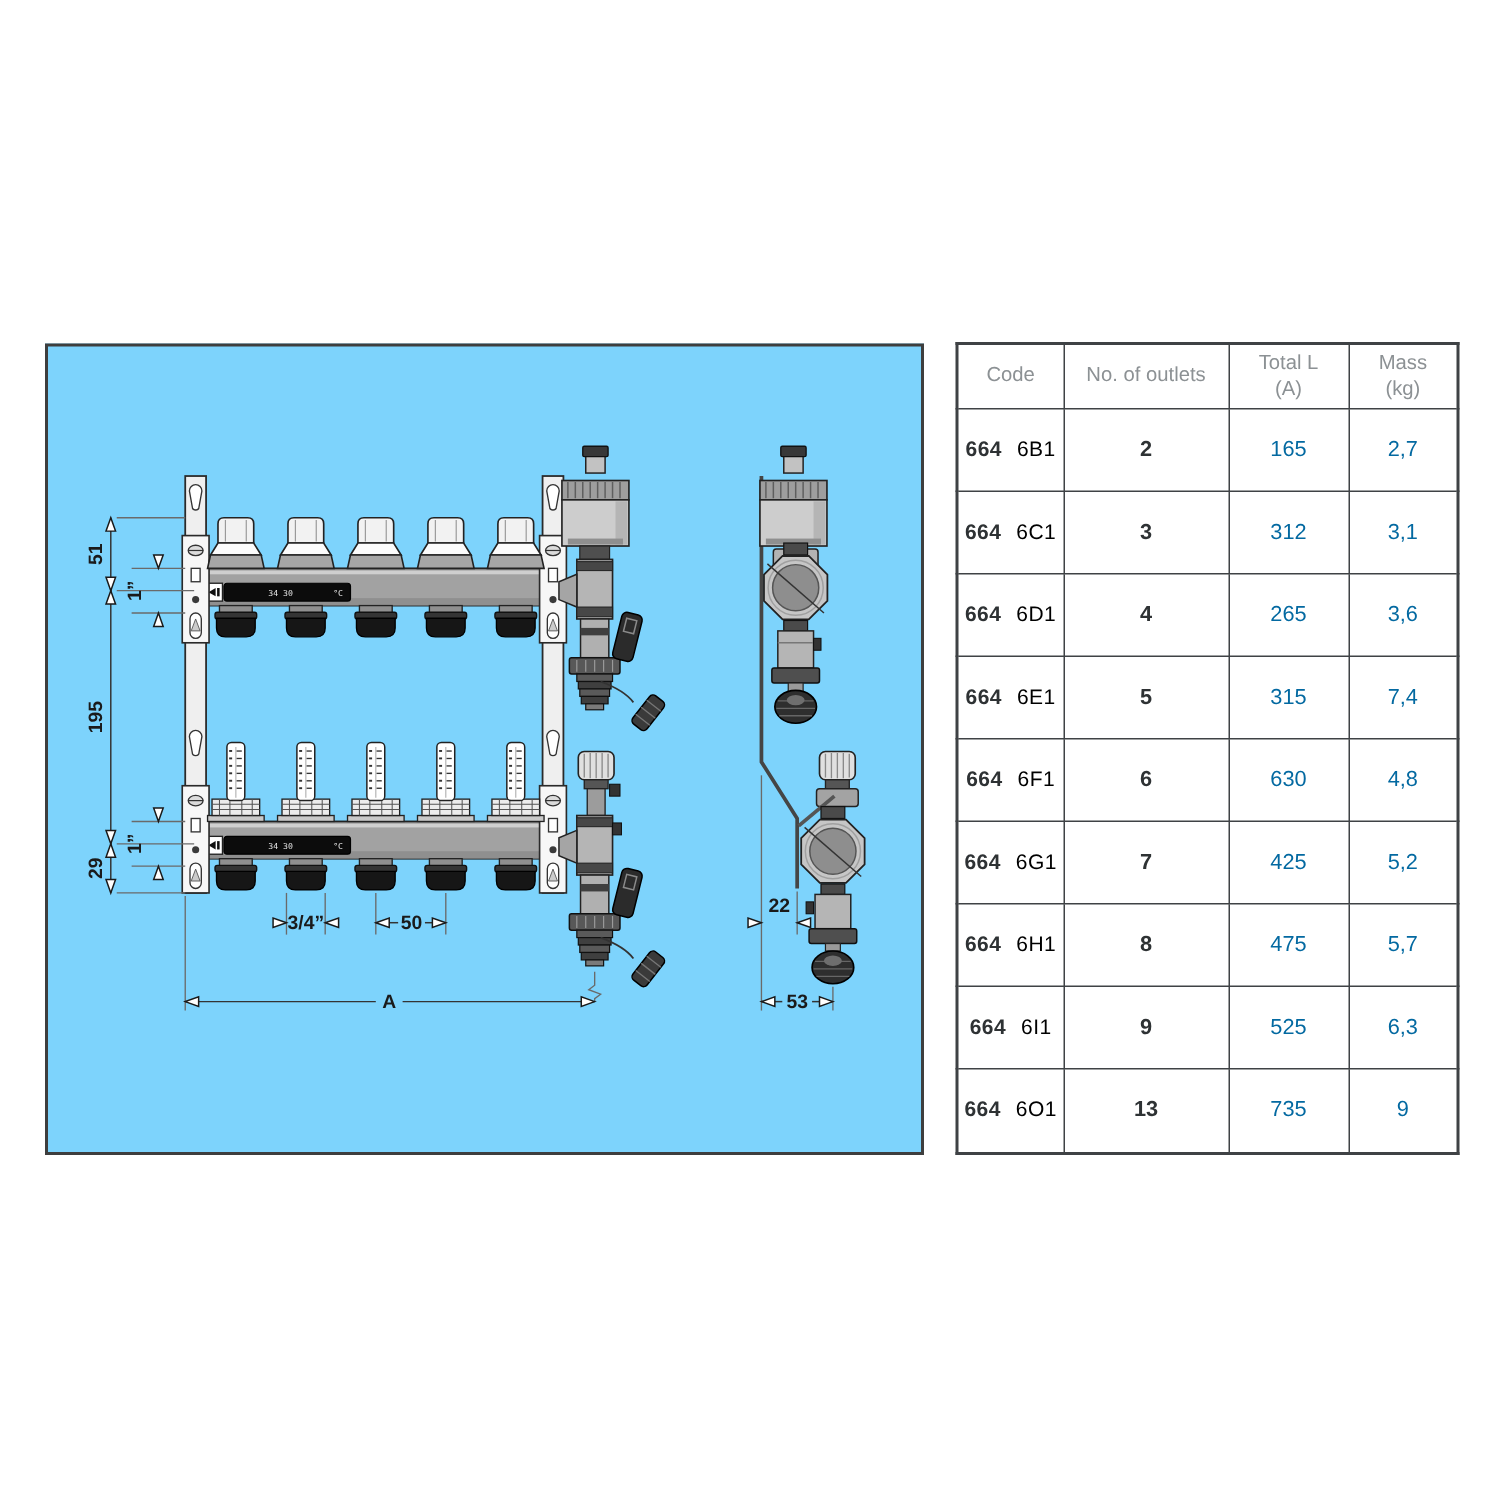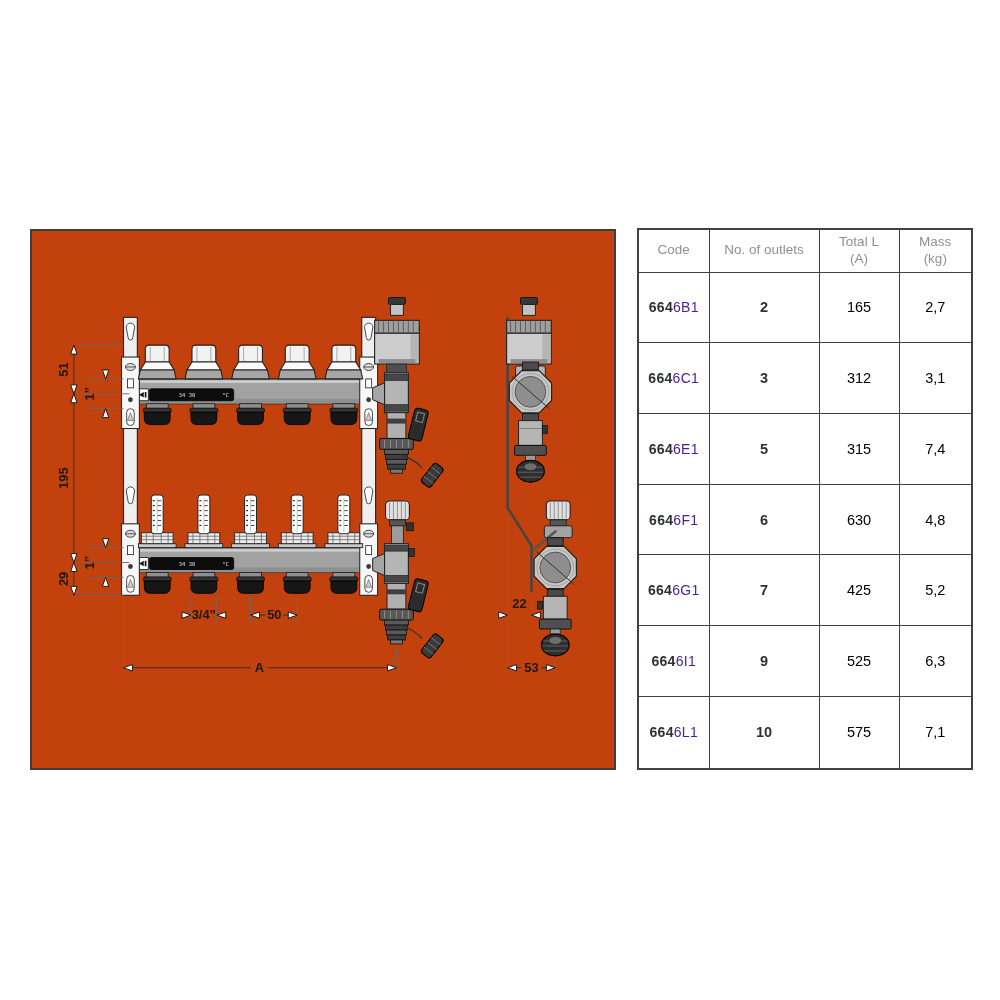--- a/index.html
+++ b/index.html
@@ -1,39 +1,39 @@
 <!DOCTYPE html>
 <html><head>
 <meta charset="utf-8">
 <style>
   html,body{margin:0;padding:0;background:#ffffff;}
   body{width:1000px;height:1000px;position:relative;font-family:"Liberation Sans",sans-serif;}
 
   .draw-box{
     position:absolute;left:30px;top:229px;width:582px;height:537px;
-    border:2px solid #3e3e3e;background:#c2410c;box-sizing:content-box;
+    border:2px solid #3e3e3e;background:#7dd3fc;box-sizing:content-box;
   }
 
   .table-wrap{
     position:absolute;left:637px;top:228px;width:334px;height:542px;border-radius:26px;
   }
   table.spec{
     width:100%;height:100%;border-collapse:collapse;table-layout:fixed;
     border:2px solid #3f4245;
   }
   table.spec th, table.spec td{
     border:1.5px solid #3f4245;text-align:center;vertical-align:middle;
     padding:0;overflow:hidden;
   }
   table.spec thead tr{height:43px;}
   th{font-weight:normal;color:#8c9194;font-size:13.5px;line-height:1.25;}
   .code-b{font-weight:bold;color:#2e3234;font-size:14px;letter-spacing:.3px;margin-top:40px;}
-  .code-l{color:#4c1d95;font-size:14px;letter-spacing:.3px;}
+  .code-l{color:#000000;font-size:14px;letter-spacing:.3px;padding-left:10px;}
   .c-out{font-weight:bold;color:#2e3234;font-size:14.5px;}
-  .c-val{color:#000000;font-size:14.5px;}
+  .c-val{color:#0369a1;font-size:14.5px;}
 
   
   .dim-label{font:bold 13px "Liberation Sans",sans-serif;fill:#1a1a1a;}
   .lcd{font:5.5px "DejaVu Sans Mono",monospace;fill:#e6e6e6;}
   .dimline{stroke:#333;stroke-width:1;}
   .extline{stroke:#6a6a6a;stroke-width:0.9;}
 </style>
 </head>
 <body>
 
@@ -402,44 +402,56 @@
           <td class="c-val">165</td>
           <td class="c-val">2,7</td>
         </tr>
         <tr>
           <td class="c-code"><span class="code-b">664</span><span class="code-l">6C1</span></td>
           <td class="c-out">3</td>
           <td class="c-val">312</td>
           <td class="c-val">3,1</td>
         </tr>
         <tr>
+          <td class="c-code"><span class="code-b">664</span><span class="code-l">6D1</span></td>
+          <td class="c-out">4</td>
+          <td class="c-val">265</td>
+          <td class="c-val">3,6</td>
+        </tr>
+        <tr>
           <td class="c-code"><span class="code-b">664</span><span class="code-l">6E1</span></td>
           <td class="c-out">5</td>
           <td class="c-val">315</td>
           <td class="c-val">7,4</td>
         </tr>
         <tr>
           <td class="c-code"><span class="code-b">664</span><span class="code-l">6F1</span></td>
           <td class="c-out">6</td>
           <td class="c-val">630</td>
           <td class="c-val">4,8</td>
         </tr>
         <tr>
           <td class="c-code"><span class="code-b">664</span><span class="code-l">6G1</span></td>
           <td class="c-out">7</td>
           <td class="c-val">425</td>
           <td class="c-val">5,2</td>
         </tr>
         <tr>
+          <td class="c-code"><span class="code-b">664</span><span class="code-l">6H1</span></td>
+          <td class="c-out">8</td>
+          <td class="c-val">475</td>
+          <td class="c-val">5,7</td>
+        </tr>
+        <tr>
           <td class="c-code"><span class="code-b">664</span><span class="code-l">6I1</span></td>
           <td class="c-out">9</td>
           <td class="c-val">525</td>
           <td class="c-val">6,3</td>
         </tr>
         <tr>
-          <td class="c-code"><span class="code-b">664</span><span class="code-l">6L1</span></td>
-          <td class="c-out">10</td>
-          <td class="c-val">575</td>
-          <td class="c-val">7,1</td>
+          <td class="c-code"><span class="code-b">664</span><span class="code-l">6O1</span></td>
+          <td class="c-out">13</td>
+          <td class="c-val">735</td>
+          <td class="c-val">9</td>
         </tr>
       </tbody>
   </table>
 </div>
 
 </body></html>

